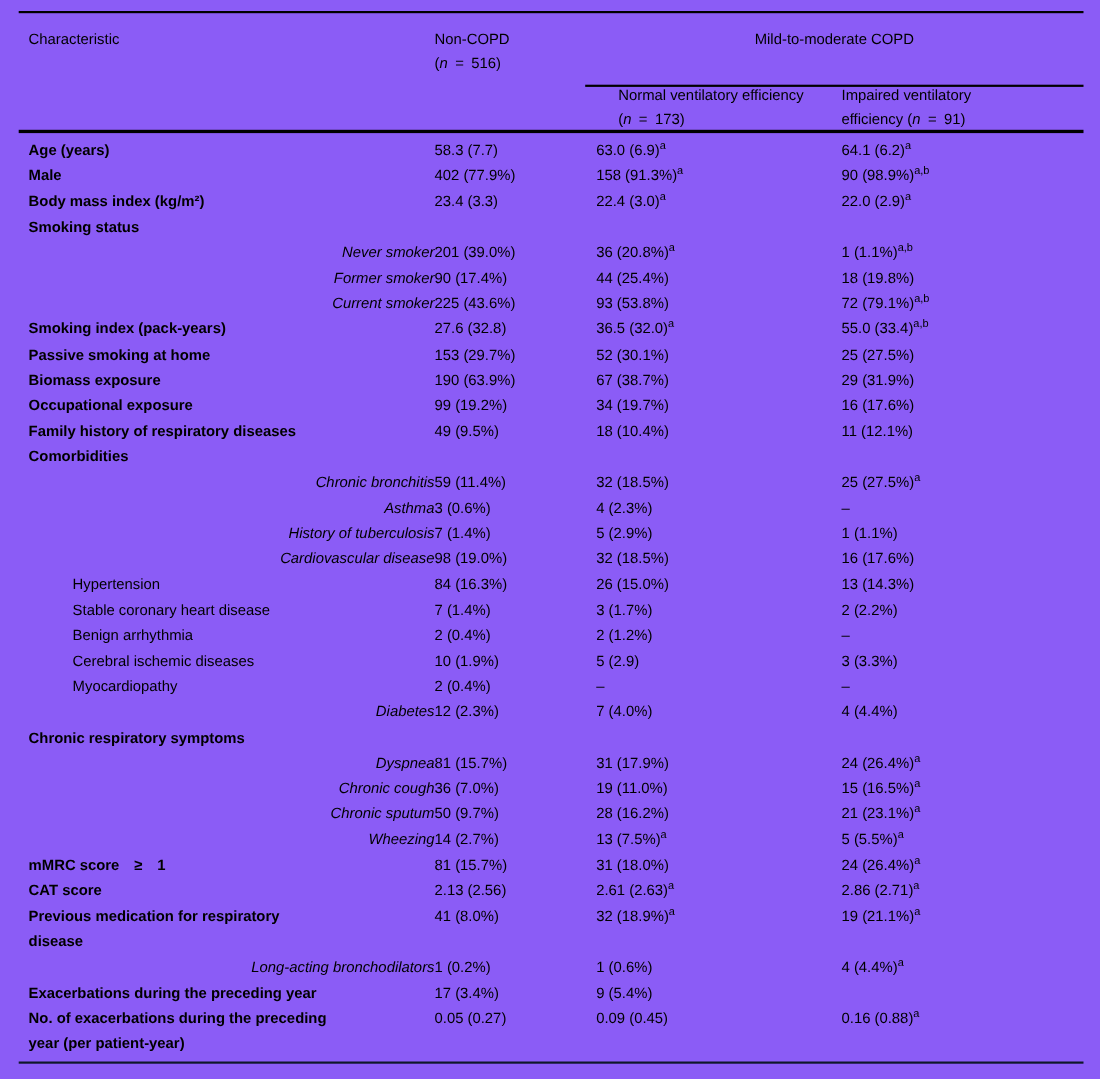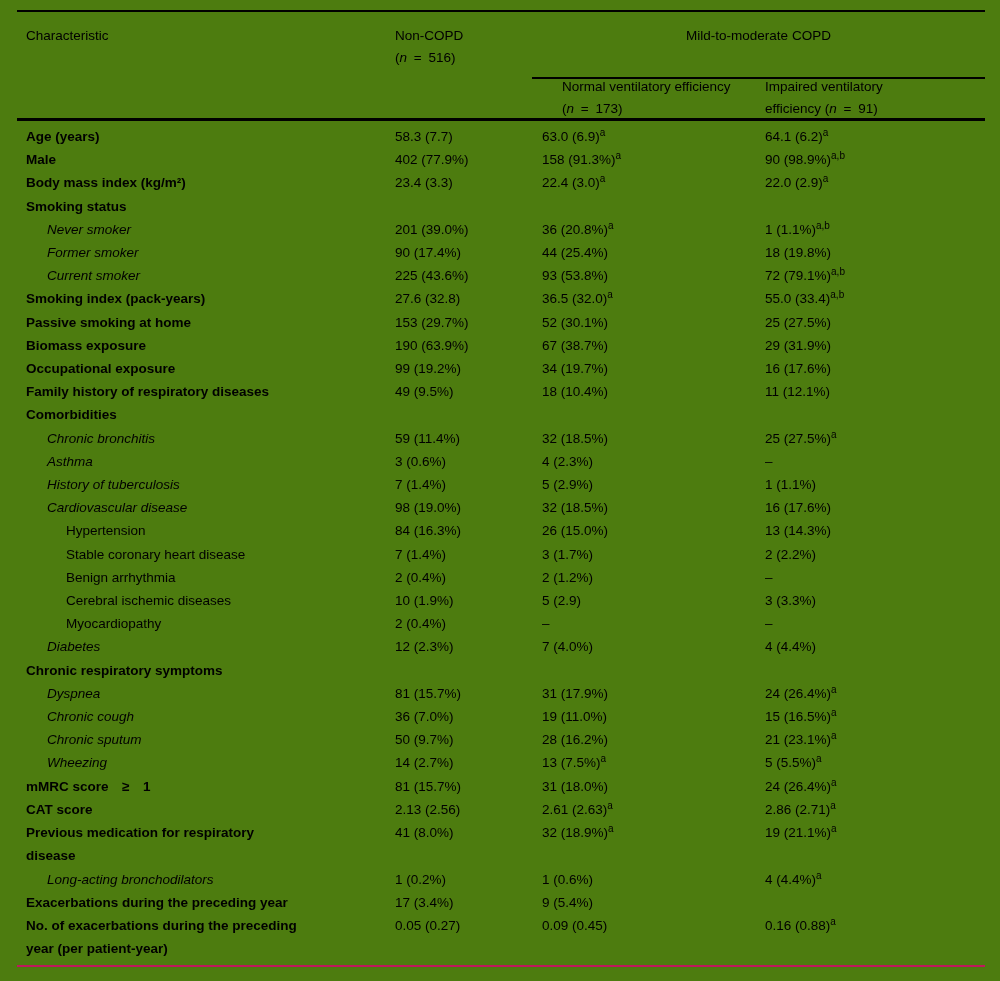--- a/index.html
+++ b/index.html
@@ -6,21 +6,21 @@
     margin: 0;
     padding: 0;
     background: #ffffff;
     color: #000000;
     font-family: "Liberation Sans", sans-serif;
   }
   #page {
     position: relative;
     width: 1000px;
     height: 981px;
-    background: #4d7c0f;
+    background: #8b5cf6;
     overflow: hidden;
   }
   #table {
     position: absolute;
     left: 17px;
     top: 10px;
     width: 968px;
     border-top: 2px solid #000;
     font-size: 13.5px;
     line-height: 22px;
@@ -44,33 +44,33 @@
     box-sizing: border-box;
     text-align: center;
     padding-top: 13px;
   }
   .h-sub-normal   { left: 545px; top: 64px; }
   .h-sub-impaired { left: 748px; top: 64px; }
   
   .tbody {
     padding-top: 4px;
     padding-bottom: 5px;
-    border-bottom: 2px solid #be185d;
+    border-bottom: 2px solid #0f172a;
   }
   .row {
     display: grid;
     grid-template-columns: 378px 147px 223px 220px;
     line-height: 23.2px;
   }
   .cell { white-space: normal; }
   .row.lvl0 .label { padding-left: 9px; }
   .row.lvl1 .label { padding-left: 30px; }
   .row.lvl2 .label { padding-left: 49px; }
   .row.bold .label { font-weight: bold; }
-  .row.italic .label { font-style: italic; }
+  .row.italic .label { font-style: italic; text-align: right; }
   sup {
     font-size: 10px;
     line-height: 0;
     vertical-align: super;
   }
 </style>
 </head>
 <body>
 
 <div id="page">

